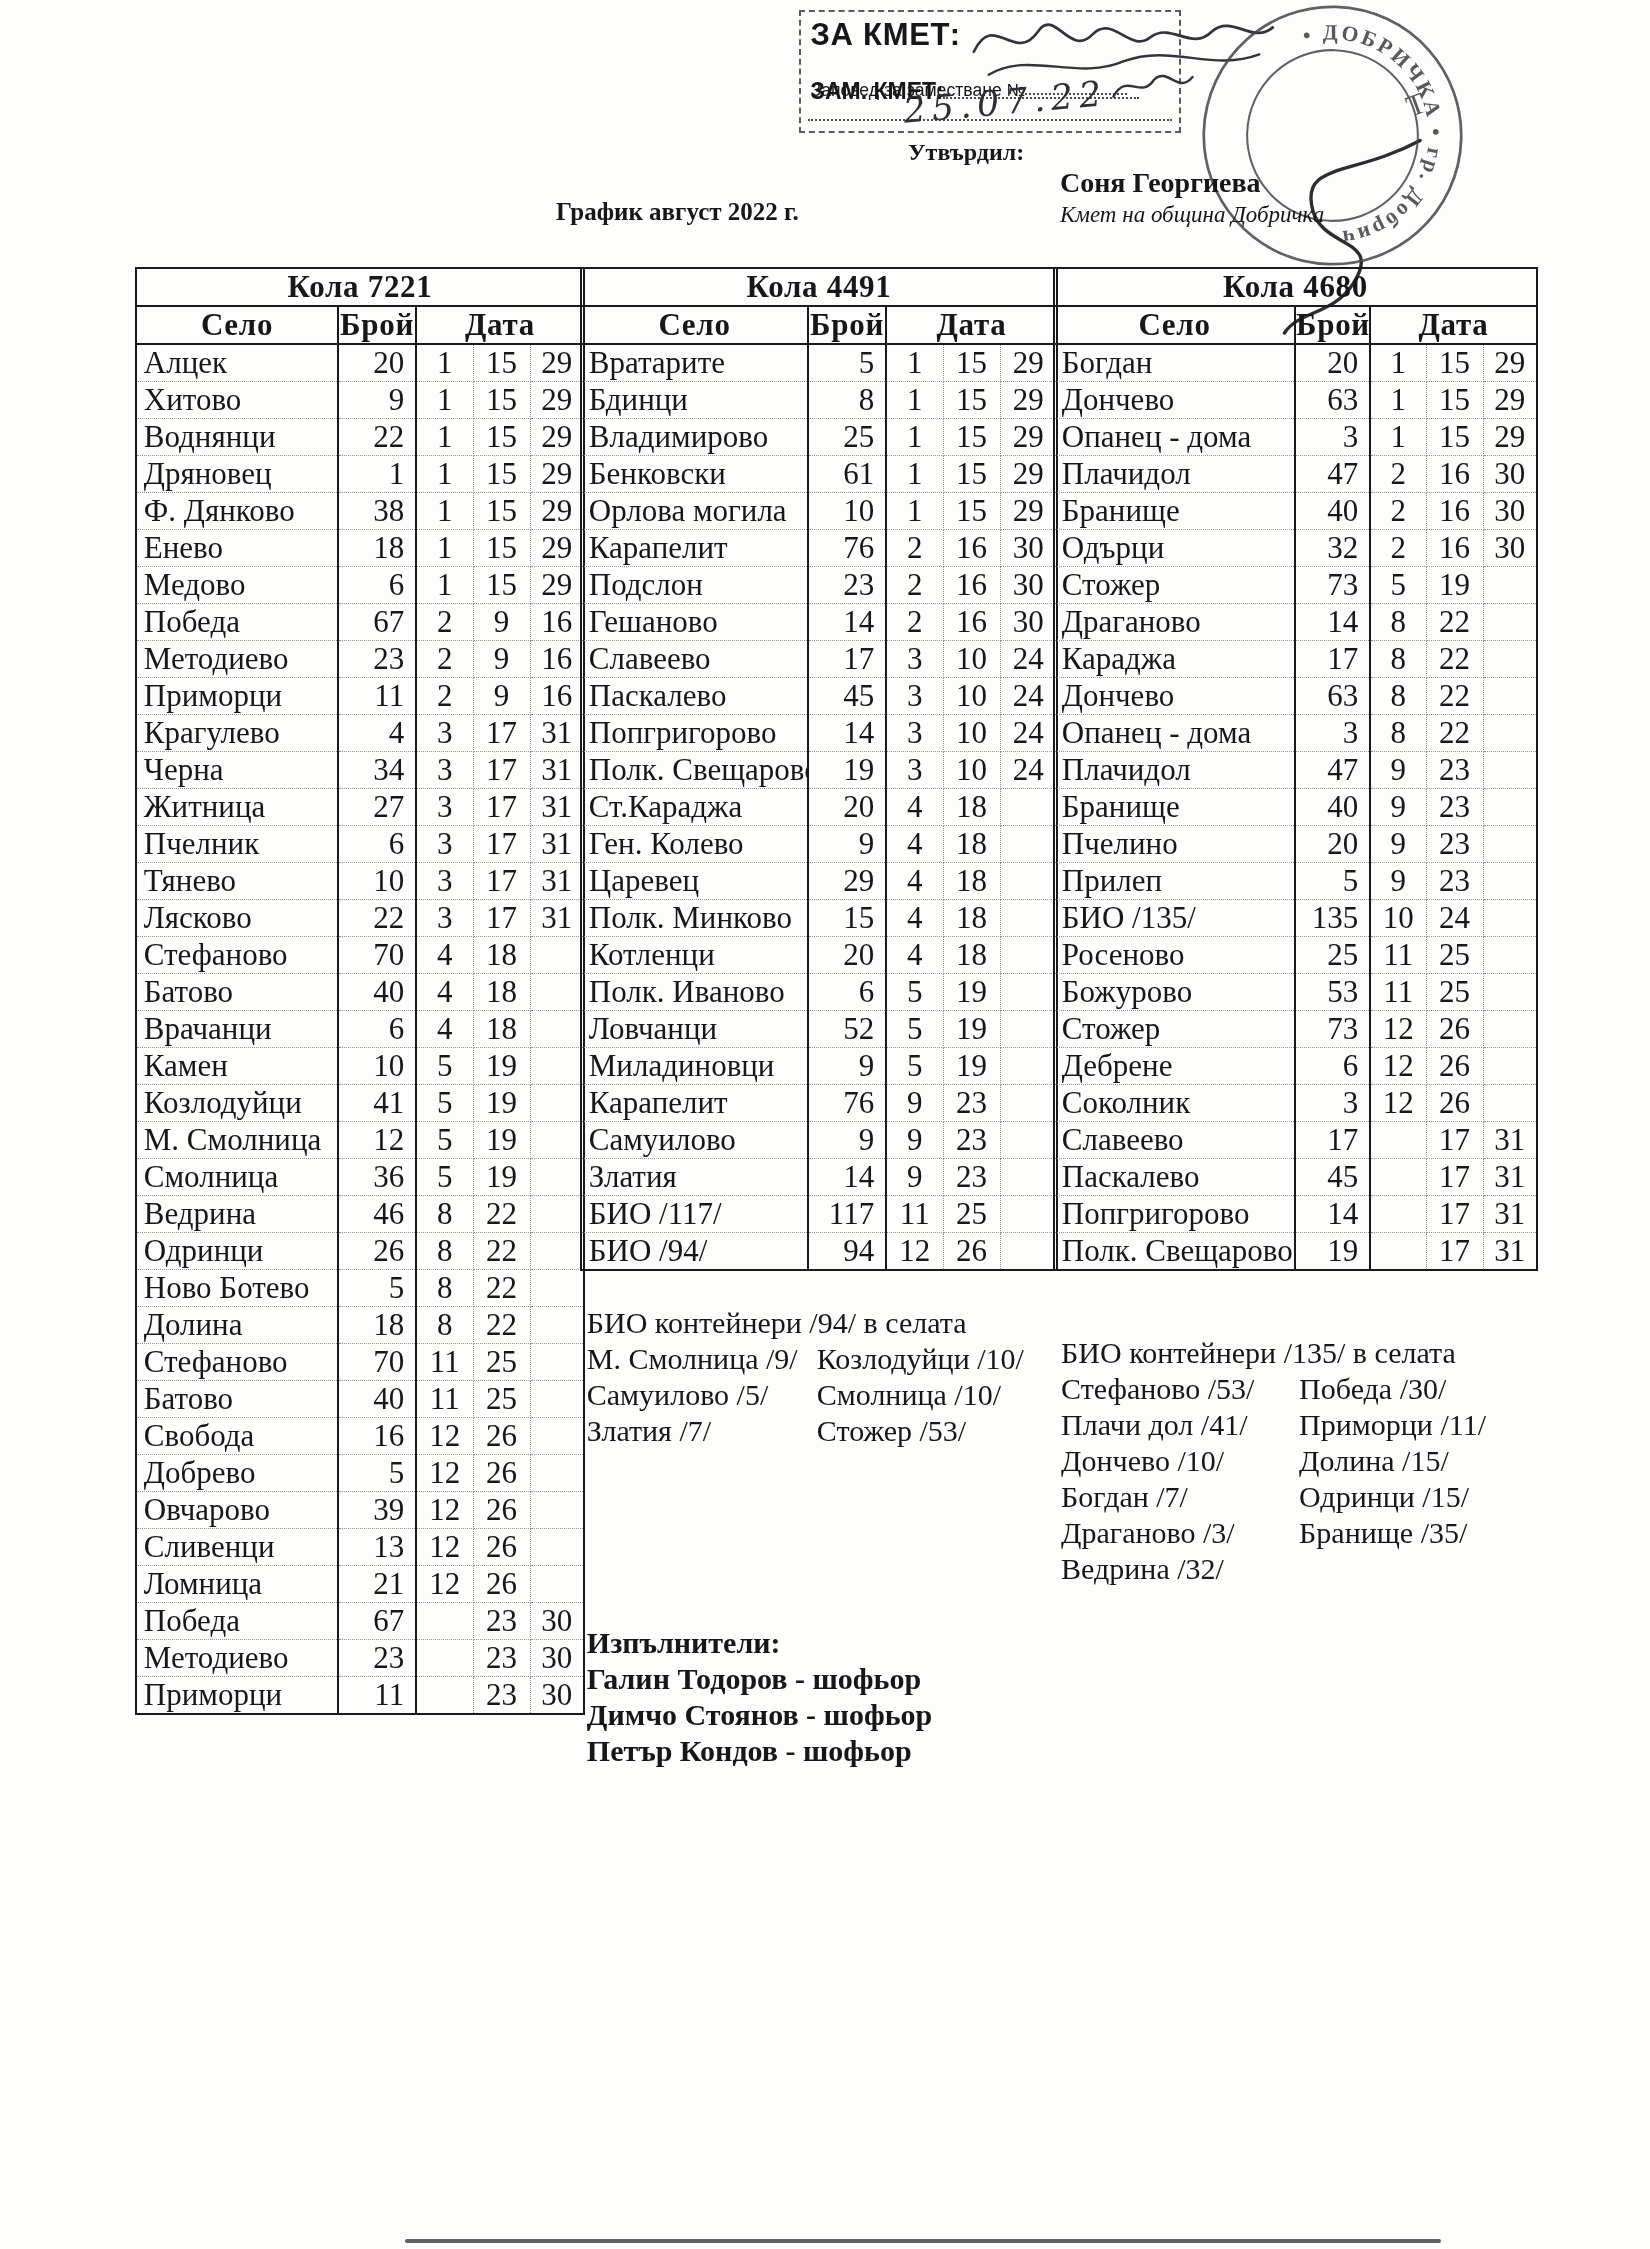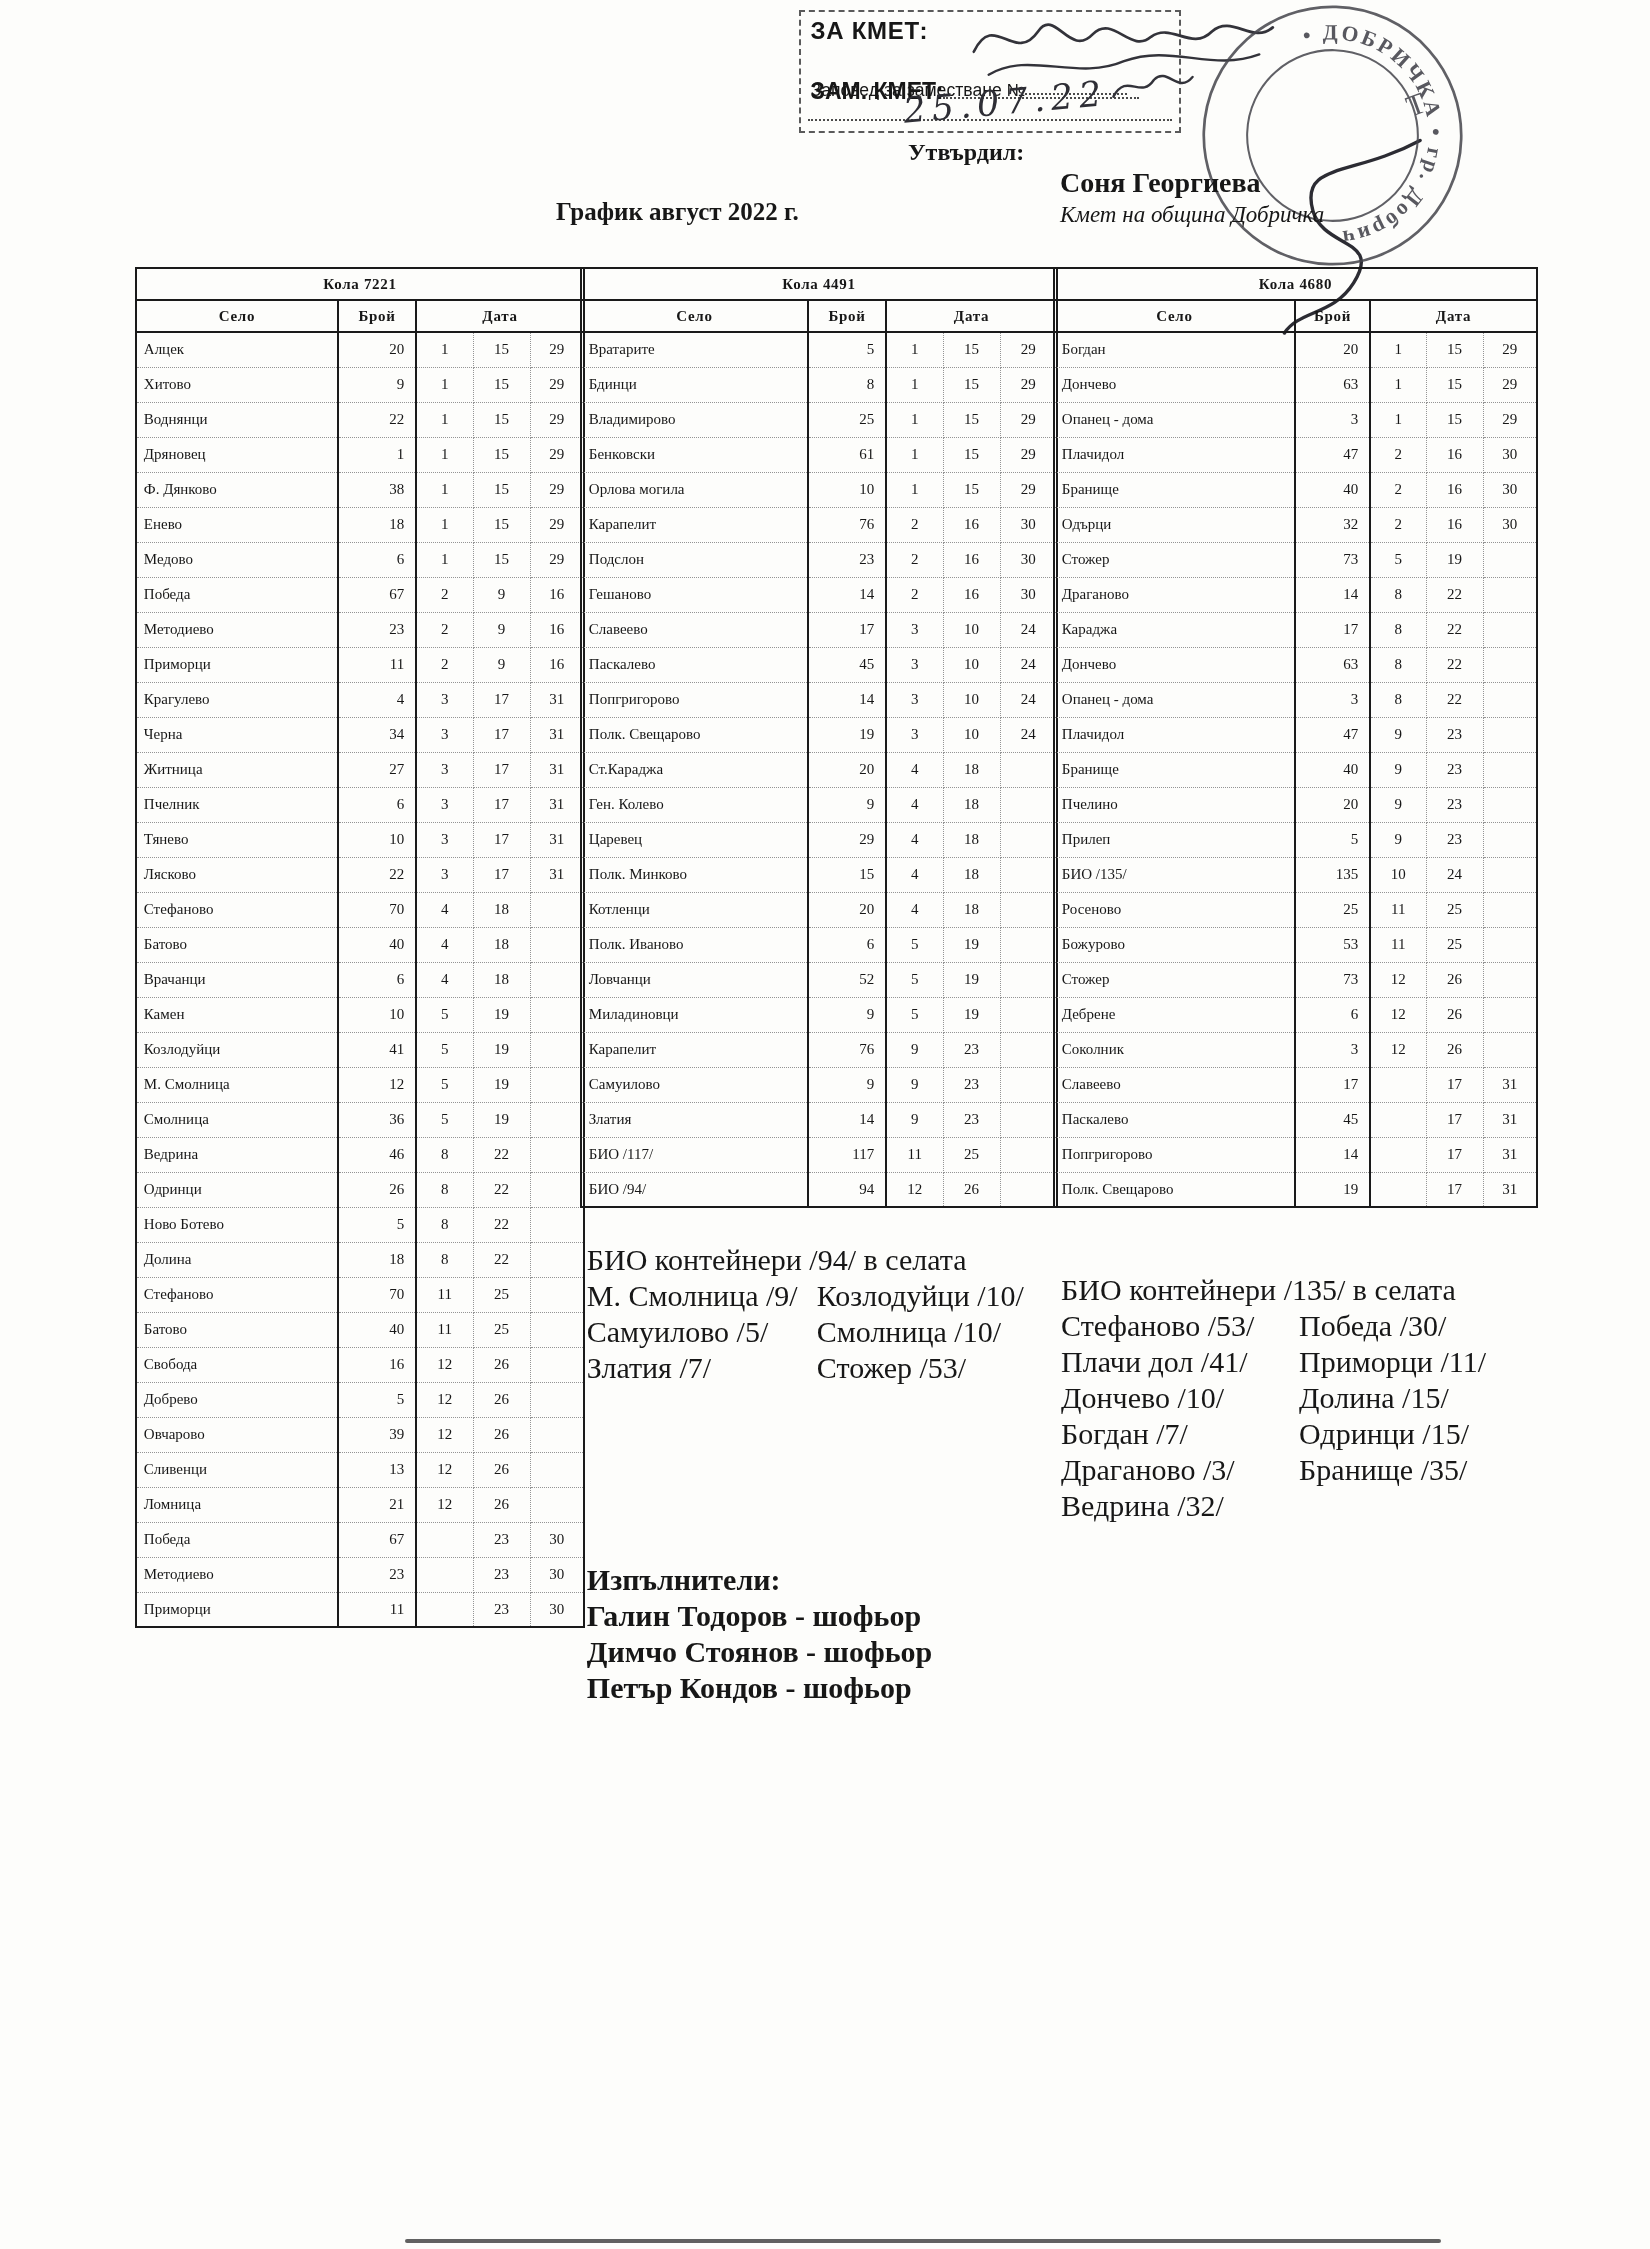--- a/index.html
+++ b/index.html
@@ -8,21 +8,21 @@
     position:relative; width:1651px; height:2250px;
     background:#fdfdfb; overflow:hidden;
     font-family:"Liberation Serif", serif; color:#171717;
   }
 
   
   .stamp-box {
     position:absolute; left:799px; top:9.5px; width:382px; height:123px;
     border:2px dashed #5a5a5a; font-family:"Liberation Sans", sans-serif;
   }
-  .sb-line1 { position:absolute; left:9.5px; top:5.4px;  font-size:24px; font-weight:bold; letter-spacing:0.7px;text-align:right; }
+  .sb-line1 { position:absolute; left:9.5px; top:5.4px;  font-size:31px; font-weight:bold; letter-spacing:0.7px;text-align:right; }
   .sb-line2 { position:absolute; left:9.5px; top:34px; font-size:23px; font-weight:bold; white-space:nowrap;margin-top:32px; }
   .sb-line3 { position:absolute; left:9.5px; top:66px; font-size:17.6px; white-space:nowrap; }
   .dots { display:inline-block; border-bottom:2.7px dotted #4a4a4a; height:17.6px; vertical-align:baseline; }
   .dots-w1 { width:196px; } .dots-w2 { width:102px; }
   .sb-dotline { position:absolute; left:6.8px; right:6.8px; top:107px; border-bottom:2.7px dotted #4a4a4a; }
   .hand-date {
     position:absolute; left:102px; top:70px; font-size:35px; font-style:italic;
     font-family:"DejaVu Serif", serif; color:#2e2e35; letter-spacing:6.1px;
     transform:rotate(-5deg); white-space:nowrap;
   }
@@ -37,21 +37,21 @@
   .doc-title      { position:absolute; left:556px;  top:198px; font-size:25px; font-weight:bold; white-space:nowrap; }
 
   .round-stamp { position:absolute; left:1197px; top:0px; width:271px; height:271px; opacity:.85; }
 
   
   .tables { position:absolute; left:135px; top:267px; display:flex; align-items:flex-start; }
   .tcol { position:relative; }
   .tcol + .tcol { margin-left:-2px; }
   table.sched {
     border-collapse:collapse; table-layout:fixed; width:100%;
-    border:2px solid #1a1a1a; font-size:15px;
+    border:2px solid #1a1a1a; font-size:31px;
   }
   .sched th {
     border:2px solid #1a1a1a; font-weight:bold; height:32px;
     text-align:center; letter-spacing:0.7px; overflow:hidden; white-space:nowrap;
   }
   .sched td { height:35px; border-bottom:1.4px dotted #949494; overflow:hidden; white-space:nowrap; }
   td.c-village { text-align:left;  padding-left:6.8px; border-right:2px solid #1a1a1a; }
   td.c-count   { text-align:right; padding-right:10.8px; border-right:2px solid #1a1a1a; }
   td.c-d1, td.c-d2 { text-align:center; border-right:1.4px dotted #949494; }
   td.c-d3 { text-align:center; }

